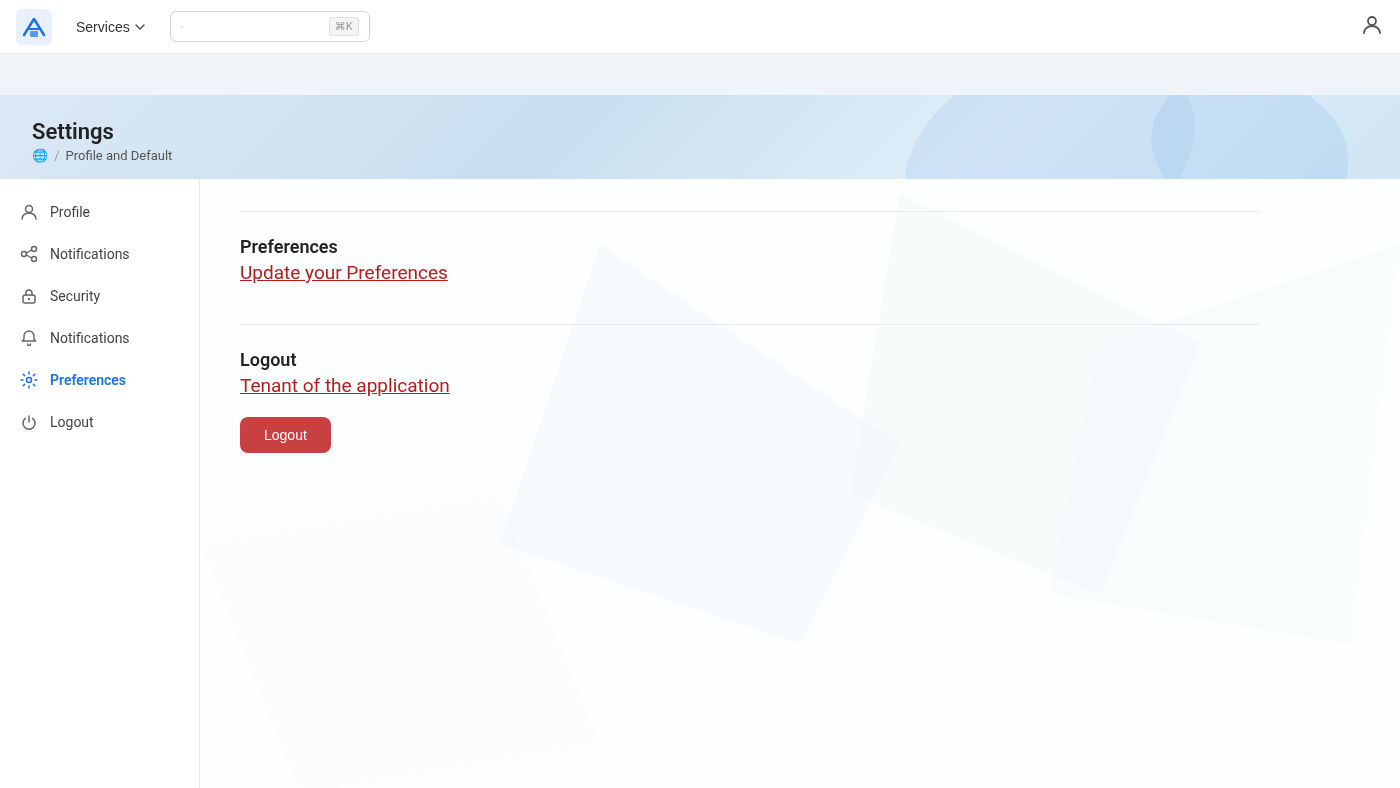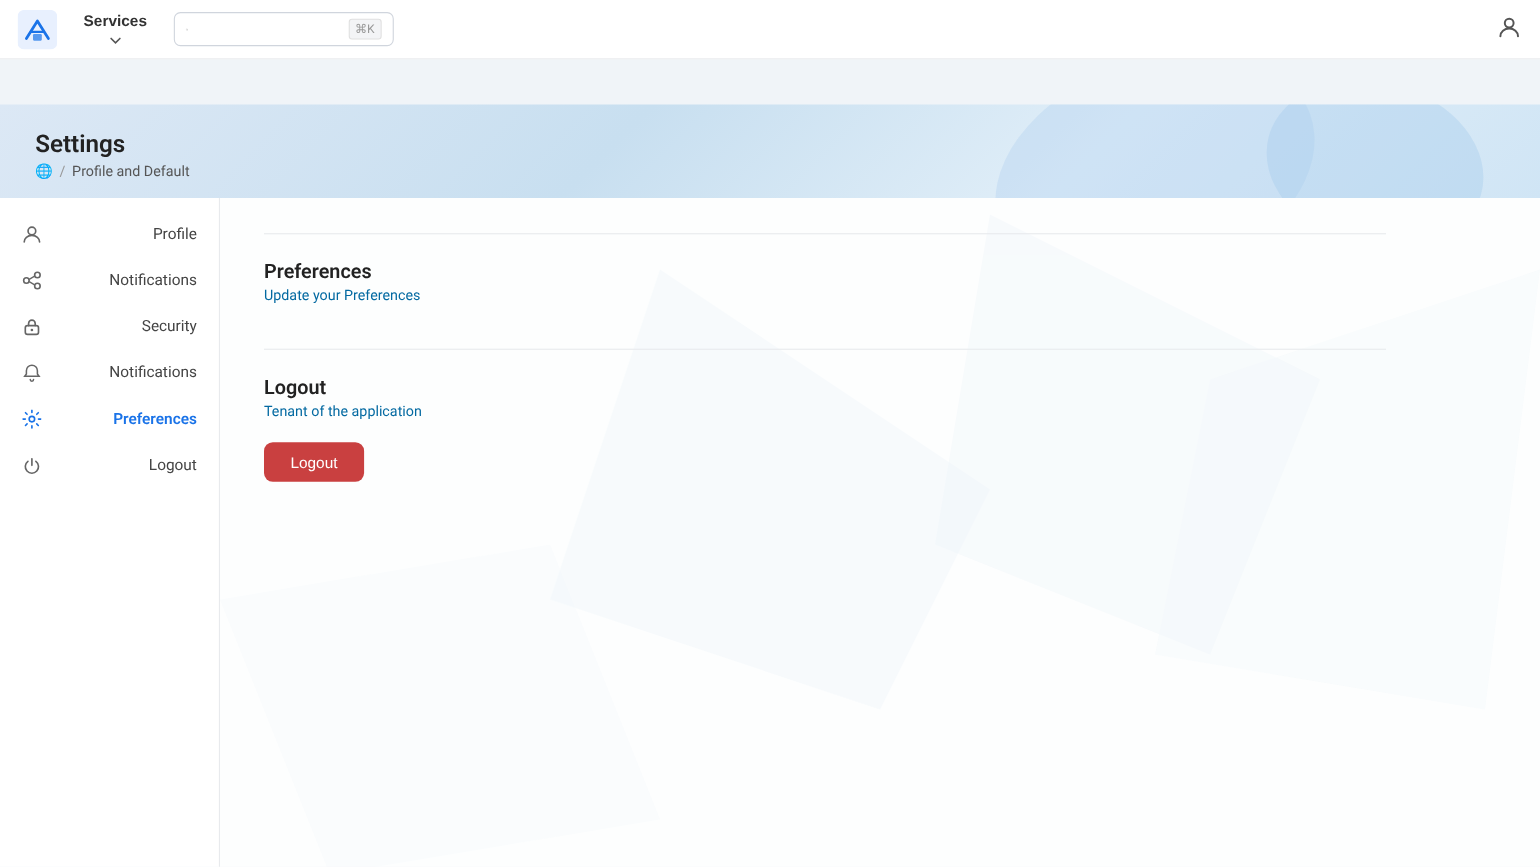--- a/index.html
+++ b/index.html
@@ -9,22 +9,22 @@
     .topnav {
       display: flex; align-items: center; justify-content: space-between;
       background: #fff; height: 54px; padding: 0 16px;
       border-bottom: 1px solid #e8eaed; position: relative; z-index: 10;
     }
     .topnav-left { display: flex; align-items: center; gap: 16px; }
     .logo { display: flex; align-items: center; }
     .logo svg { width: 36px; height: 36px; }
     .services-btn {
       display: flex; align-items: center; gap: 4px;
-      font-size: 14px; font-weight: 700; color: #333; cursor: pointer;
-      border: none; background: none; padding: 4px 8px; border-radius: 4px; flex-direction: column;
+      font-size: 14px; font-weight: 400; color: #333; cursor: pointer;
+      border: none; background: none; padding: 4px 8px; border-radius: 4px;
     }
     .search-bar {
       display: flex; align-items: center;
       border: 1.5px solid #d0d5dd; border-radius: 6px;
       padding: 5px 10px; gap: 8px; width: 200px;
       background: #fff;
     }
     .search-bar input {
       border: none; outline: none; font-size: 13px; color: #666; width: 130px; background: transparent;
     }
@@ -59,37 +59,36 @@
 
     
     .sidebar {
       width: 200px; background: #fff; border-right: 1px solid #e8eaed;
       padding: 12px 0; flex-shrink: 0;
     }
     .sidebar-item {
       display: flex; align-items: center; gap: 12px;
       padding: 12px 20px; cursor: pointer; font-size: 14px; color: #444;
       transition: background 0.15s;
-      justify-content: space-between;
     }
     .sidebar-item.active { color: #1a73e8; font-weight: 600; }
     .sidebar-item .icon { width: 18px; height: 18px; flex-shrink: 0; }
 
     
     .main-content {
       flex: 1; overflow-y: auto; padding: 0;
       background: rgba(255,255,255,0.85);
       position: relative;
     }
     .main-inner { padding: 32px 40px; max-width: 1100px; }
 
     
     .section-divider { border: none; border-top: 1px solid #e8eaed; margin: 0 0 24px 0; }
     .section-title { font-size: 18px; font-weight: 600; color: #222; margin-bottom: 4px; }
-    .section-desc { font-size: 13px; color: #0369a1; margin-bottom: 20px; }
+    .section-desc { font-size: 19px; color: #b91c1c; margin-bottom: 20px; text-decoration: underline; }
 
     
     .cards-row { display: flex; gap: 16px; margin-bottom: 8px; }
     .pref-card {
       flex: 1; border: 1.5px solid #e0e4ea; border-radius: 8px;
       padding: 18px 20px; background: #fff; display: flex; align-items: center;
       justify-content: space-between; font-size: 14px; color: #333;
       min-height: 62px;
     }
     .pref-card .edit-icon { cursor: pointer; color: #999; }

